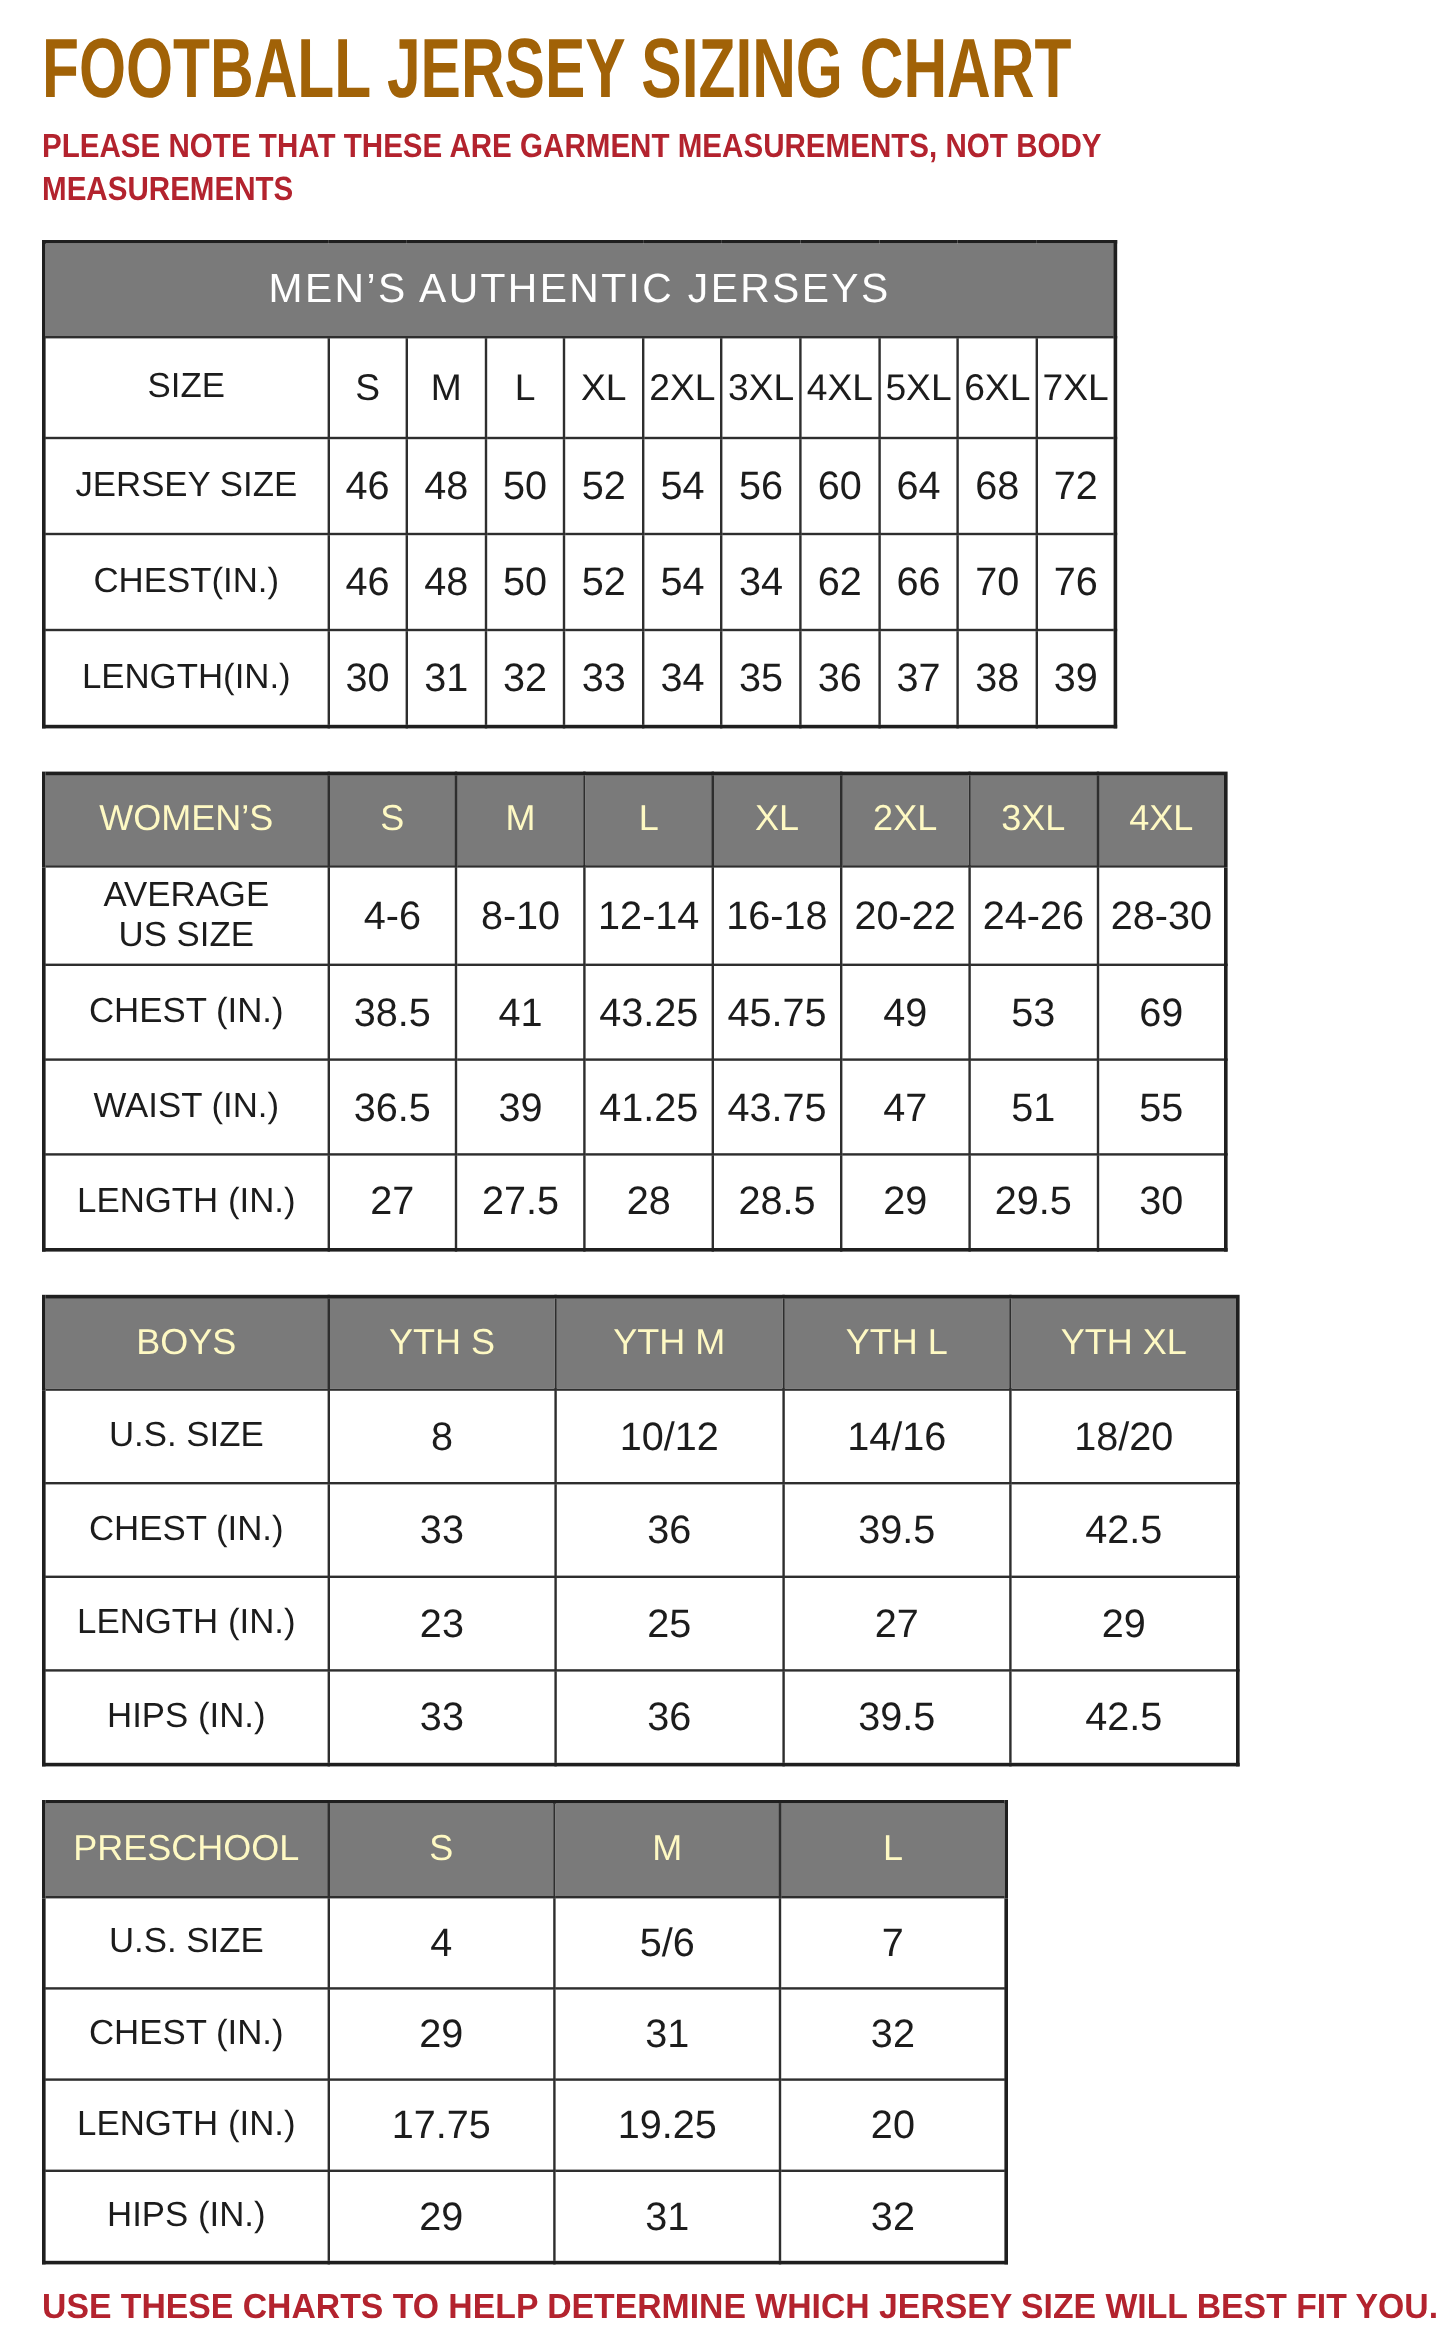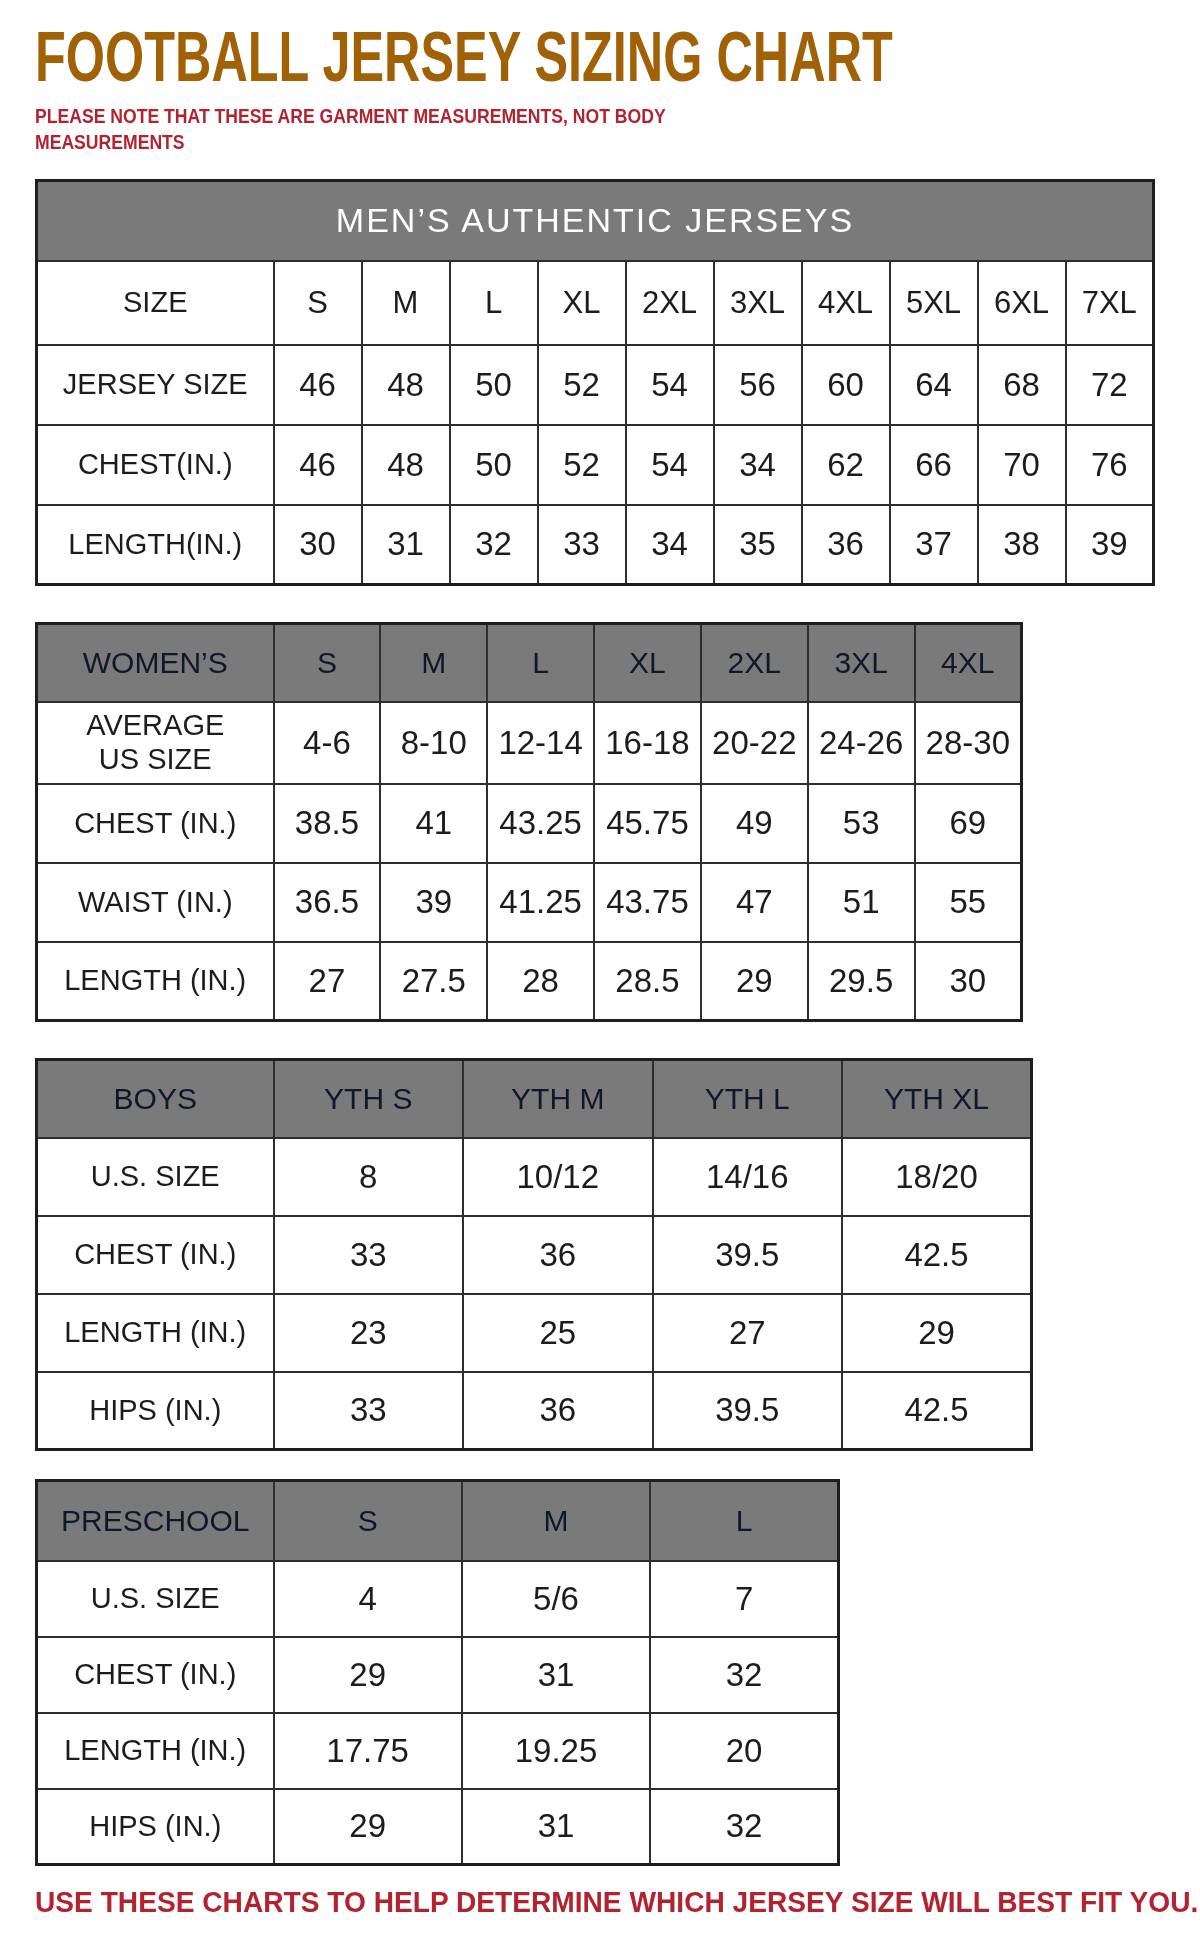--- a/index.html
+++ b/index.html
@@ -5,43 +5,43 @@
   html,body { margin:0; padding:0; }
   body {
     width:1200px; height:1942px; background:#ffffff; overflow:hidden;
     font-family:"Liberation Sans", sans-serif; color:#1c1c1c;
   }
   .page { padding:16px 0 0 35px; }
 
   .title { margin:6px 0 0 0; font-size:70px; font-weight:bold; line-height:1.0; color:#a16207; }
   .title .squeeze { display:inline-block; transform:scaleX(0.72); transform-origin:left center; white-space:nowrap; letter-spacing:0px; }
 
-  .subtitle { margin-top:12px; font-size:20px; font-weight:bold; color:#b3232e; line-height:1.28; }
+  .subtitle { margin-top:12px; font-size:28px; font-weight:bold; color:#b3232e; line-height:1.28; }
   .subtitle .line { display:block; transform:scaleX(0.88); transform-origin:left center; white-space:nowrap; }
 
   table.tbl { border-collapse:collapse; table-layout:fixed; border:3px solid #1f1f1f; }
   .tbl td, .tbl th { border:2px solid #2e2e2e; text-align:center; vertical-align:middle; padding:0; overflow:hidden; }
 
-  .mens { width:1120px; margin-top:24px; }
+  .mens { width:896px; margin-top:24px; }
   .womens { width:988px; margin-top:36px; }
   .boys { width:998px; margin-top:36px; }
   .pres { width:805px; margin-top:28px; }
 
   .c-label { width:237px; }
 
   .banner {
     background:#7a7a7a; color:#ffffff; font-size:34px; font-weight:normal;
     letter-spacing:2px; border-bottom:3px solid #1f1f1f;
   }
   tr.banner-row { height:80px; }
   .mens tr.size-row { height:84px; }
   .mens tr.data-row { height:80px; }
 
   .gcell {
-    background:#7a7a7a; color:#0f172a; font-size:30px; font-weight:normal;
+    background:#7a7a7a; color:#fef9c3; font-size:30px; font-weight:normal;
     border-left:3px solid #ffffff; border-right:3px solid #ffffff;
     border-top:3px solid #1f1f1f; border-bottom:4px solid #1f1f1f;
   }
   .gcell:first-child { border-left:3px solid #1f1f1f; }
   .gcell:last-child { border-right:3px solid #1f1f1f; }
   .pres .gcell { border-left:2px solid #2e2e2e; border-right:2px solid #2e2e2e; }
   .pres .gcell:first-child { border-left:3px solid #1f1f1f; }
   .pres .gcell:last-child { border-right:3px solid #1f1f1f; }
 
   .womens tr.ghead, .boys tr.ghead { height:78px; }

